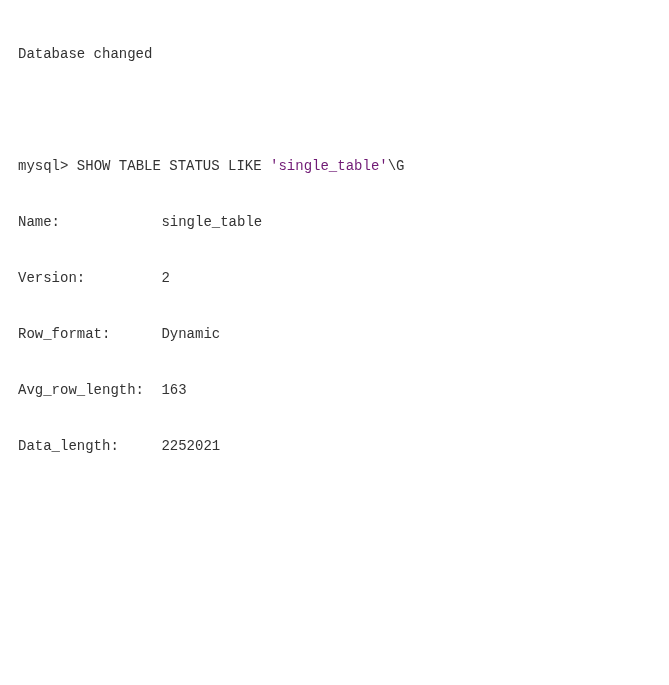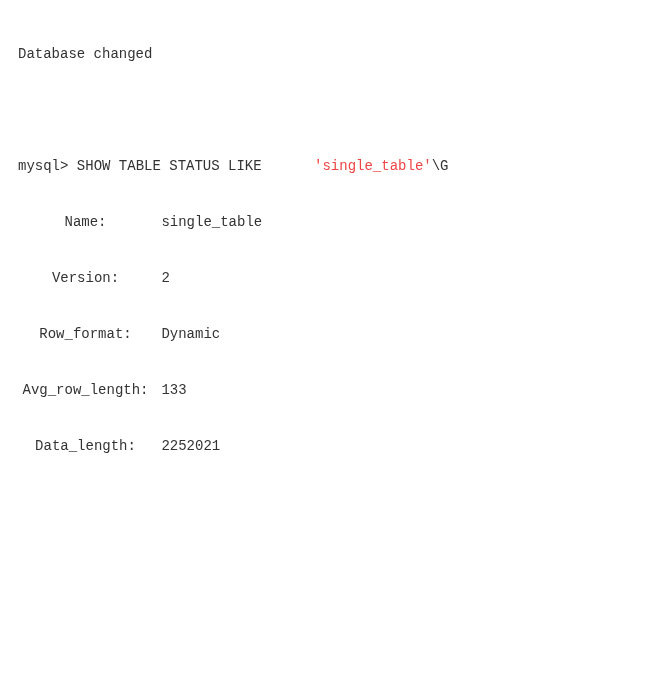--- a/index.html
+++ b/index.html
@@ -14,41 +14,40 @@
       color: #333;
       background: #fff;
       padding: 12px 18px;
       width: 669px;
       position: relative;
     }
     .terminal-output {
       white-space: pre;
     }
     .kw-red {
-      color: #ef4444;
-      margin-left: 44px;
+      color: #701a75;
     }
     .field-label {
       display: inline-block;
       width: 135px;
-      text-align: center;
+      text-align: left;
       font-family: Liberation Mono, monospace;
     }
   </style>
 </head>
 <body>
 
 <div class="terminal-output">
 <div>Database changed</div>
 <div> </div>
 <div><span>mysql&gt;</span> <span>SHOW TABLE STATUS LIKE </span><span class="kw-red">'single_table'</span><span>\G</span></div>
 <div><span class="field-label">Name:</span> <span>single_table</span></div>
 <div><span class="field-label">Version:</span> <span>2</span></div>
 <div><span class="field-label">Row_format:</span> <span>Dynamic</span></div>
-<div><span class="field-label">Avg_row_length:</span> <span>133</span></div>
+<div><span class="field-label">Avg_row_length:</span> <span>163</span></div>
 <div><span class="field-label">Data_length:</span> <span>2252021</span></div>
 
 
 
 
 
 
 
 
 

